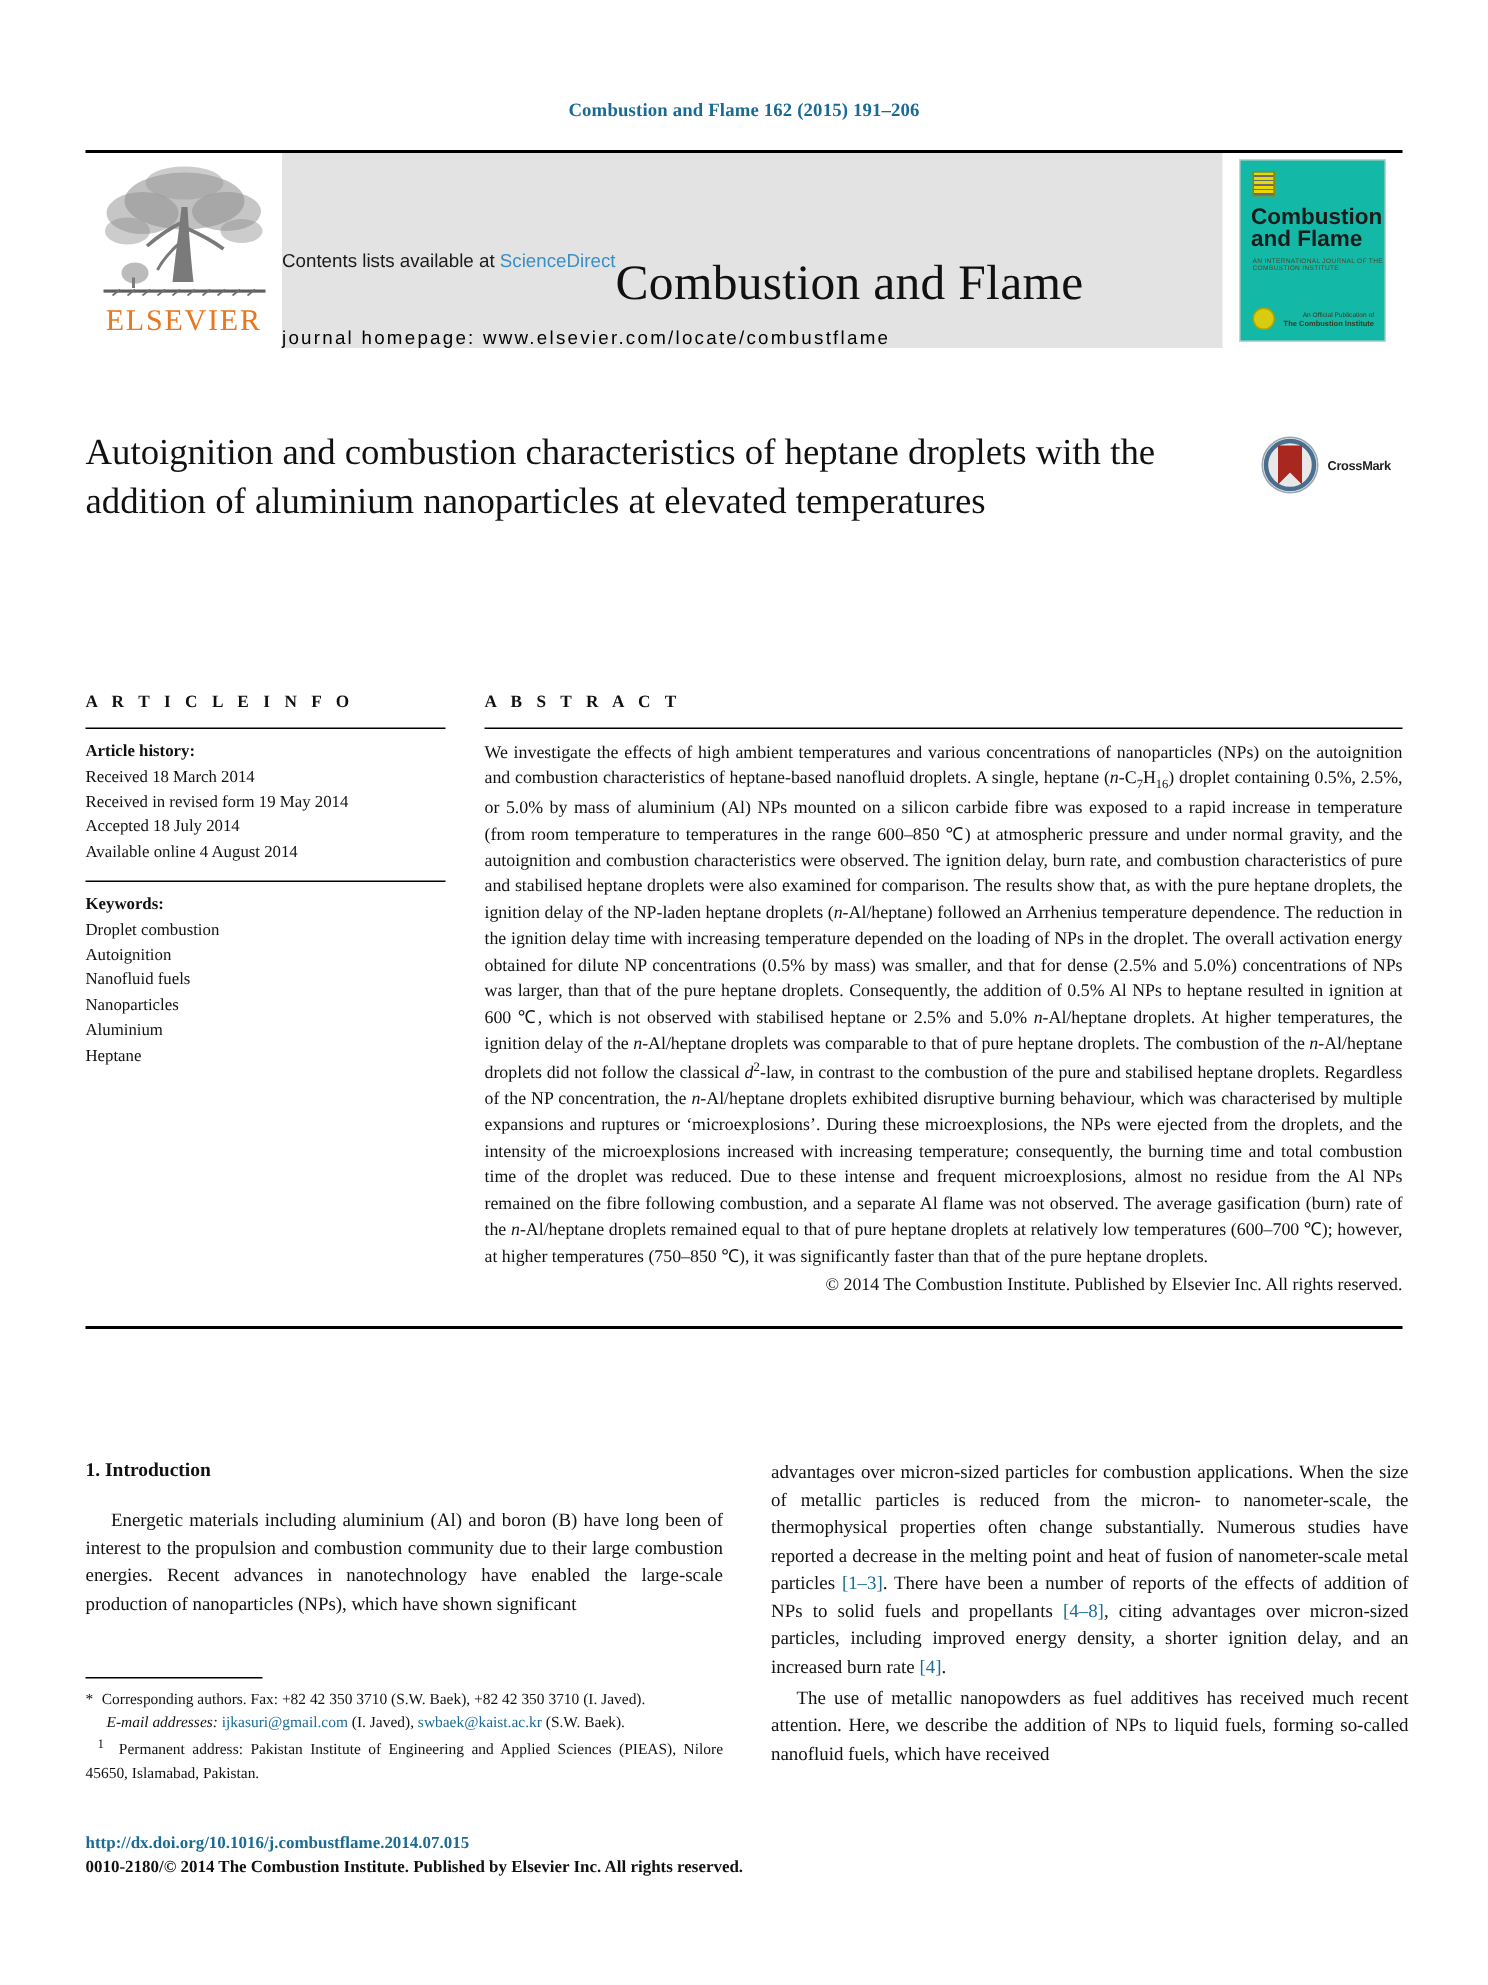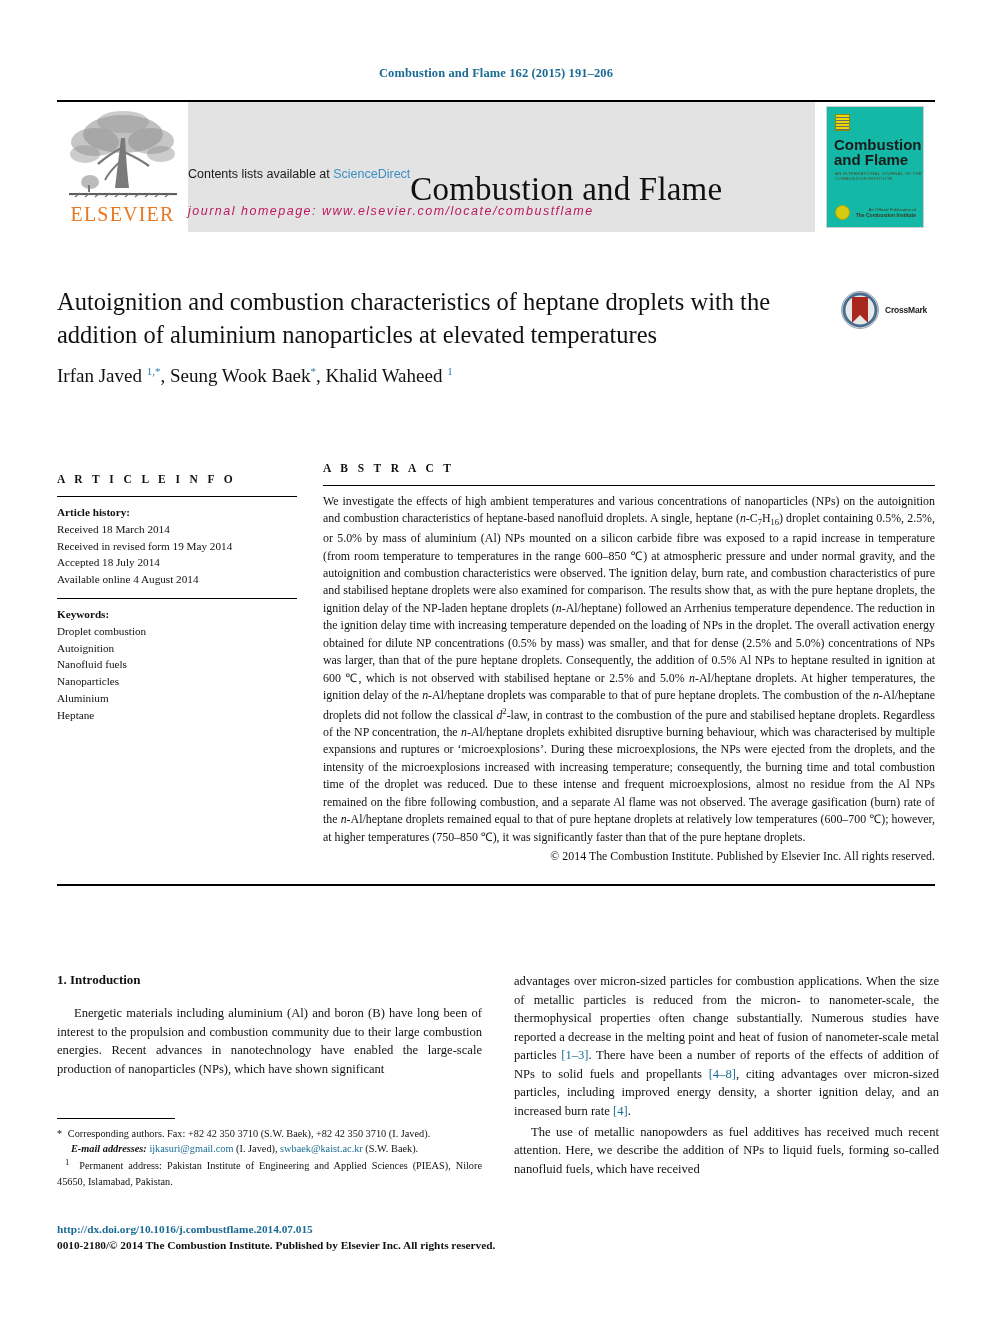--- a/index.html
+++ b/index.html
@@ -87,24 +87,23 @@
     font-family: "Liberation Serif", serif;
     font-size: 33px;
     color: #111;
     margin-top: 32px;
     letter-spacing: 0.2px;
   }
   .homepage-line {
     font-family: "Liberation Sans", sans-serif;
     font-size: 12.5px;
     letter-spacing: 1.5px;
-    color: #be185d;
-    position: absolute;
-    bottom: 14px;
-    font-style: italic;
+    color: #000000;
+    position: absolute;
+    bottom: 0;
   }
   .cover-wrap {
     width: 120px;
     flex: 0 0 120px;
     background: #fff;
     display: flex;
     align-items: flex-start;
     justify-content: center;
     padding-top: 4px;
   }
@@ -200,21 +199,21 @@
 
   
   .info-area {
     position: absolute;
     top: 462px; left: 57px; width: 878px;
   }
   .cols {
     display: flex;
     gap: 26px;
   }
-  .col-left { width: 240px; flex: 0 0 240px; margin-top: 11px; }
+  .col-left { width: 240px; flex: 0 0 240px; }
   .col-right { flex: 1 1 auto; }
 
   .sec-head {
     font-family: "Liberation Serif", serif;
     font-weight: bold;
     font-size: 11.5px;
     letter-spacing: 3.4px;
     color: #111;
   }
   .rule {
@@ -294,21 +293,21 @@
     margin-bottom: 7px;
   }
   .fn {
     font-size: 10.3px;
     line-height: 1.46;
     text-align: justify;
     color: #111;
     margin: 0;
   }
   .fn .sym { letter-spacing: 0.5px; }
-  .fn i { font-style: italic; font-weight: bold; }
+  .fn i { font-style: italic; font-weight: normal; }
   .fn a, .fn .mail { color: #1a6b94; }
   .doi-block {
     position: absolute;
     left: 0; top: 250px;
     width: 470px;
   }
   .doi {
     font-family: "Liberation Serif", serif;
     font-weight: bold;
     font-size: 11.3px;
@@ -386,21 +385,20 @@
 
     <div class="crossmark">
       <svg width="40" height="40" viewBox="0 0 40 40">
         <circle cx="20" cy="20" r="18.5" fill="#e8e8e8" stroke="#9aa7b3" stroke-width="1"></circle>
         <circle cx="20" cy="20" r="16" fill="none" stroke="#4a6e8f" stroke-width="3"></circle>
         <path d="M12 7 h16 v26 l-8 -8 l-8 8 Z" fill="#a8281f"></path>
       </svg>
       <span class="cm-text">CrossMark</span>
     </div>
 
-    <div class="authors">Irfan Javed <sup class="lnk">1,*</sup>, Seung Wook Baek<sup class="lnk">*</sup>, Khalid Waheed <sup class="lnk">1</sup></div>
   </div>
 
   <div class="info-area">
     <div class="cols">
 
       <div class="col-left">
         <div class="sec-head">A R T I C L E    I N F O</div>
         <div class="rule"></div>
         <div class="info-label">Article history:</div>
         <div class="info-list">

